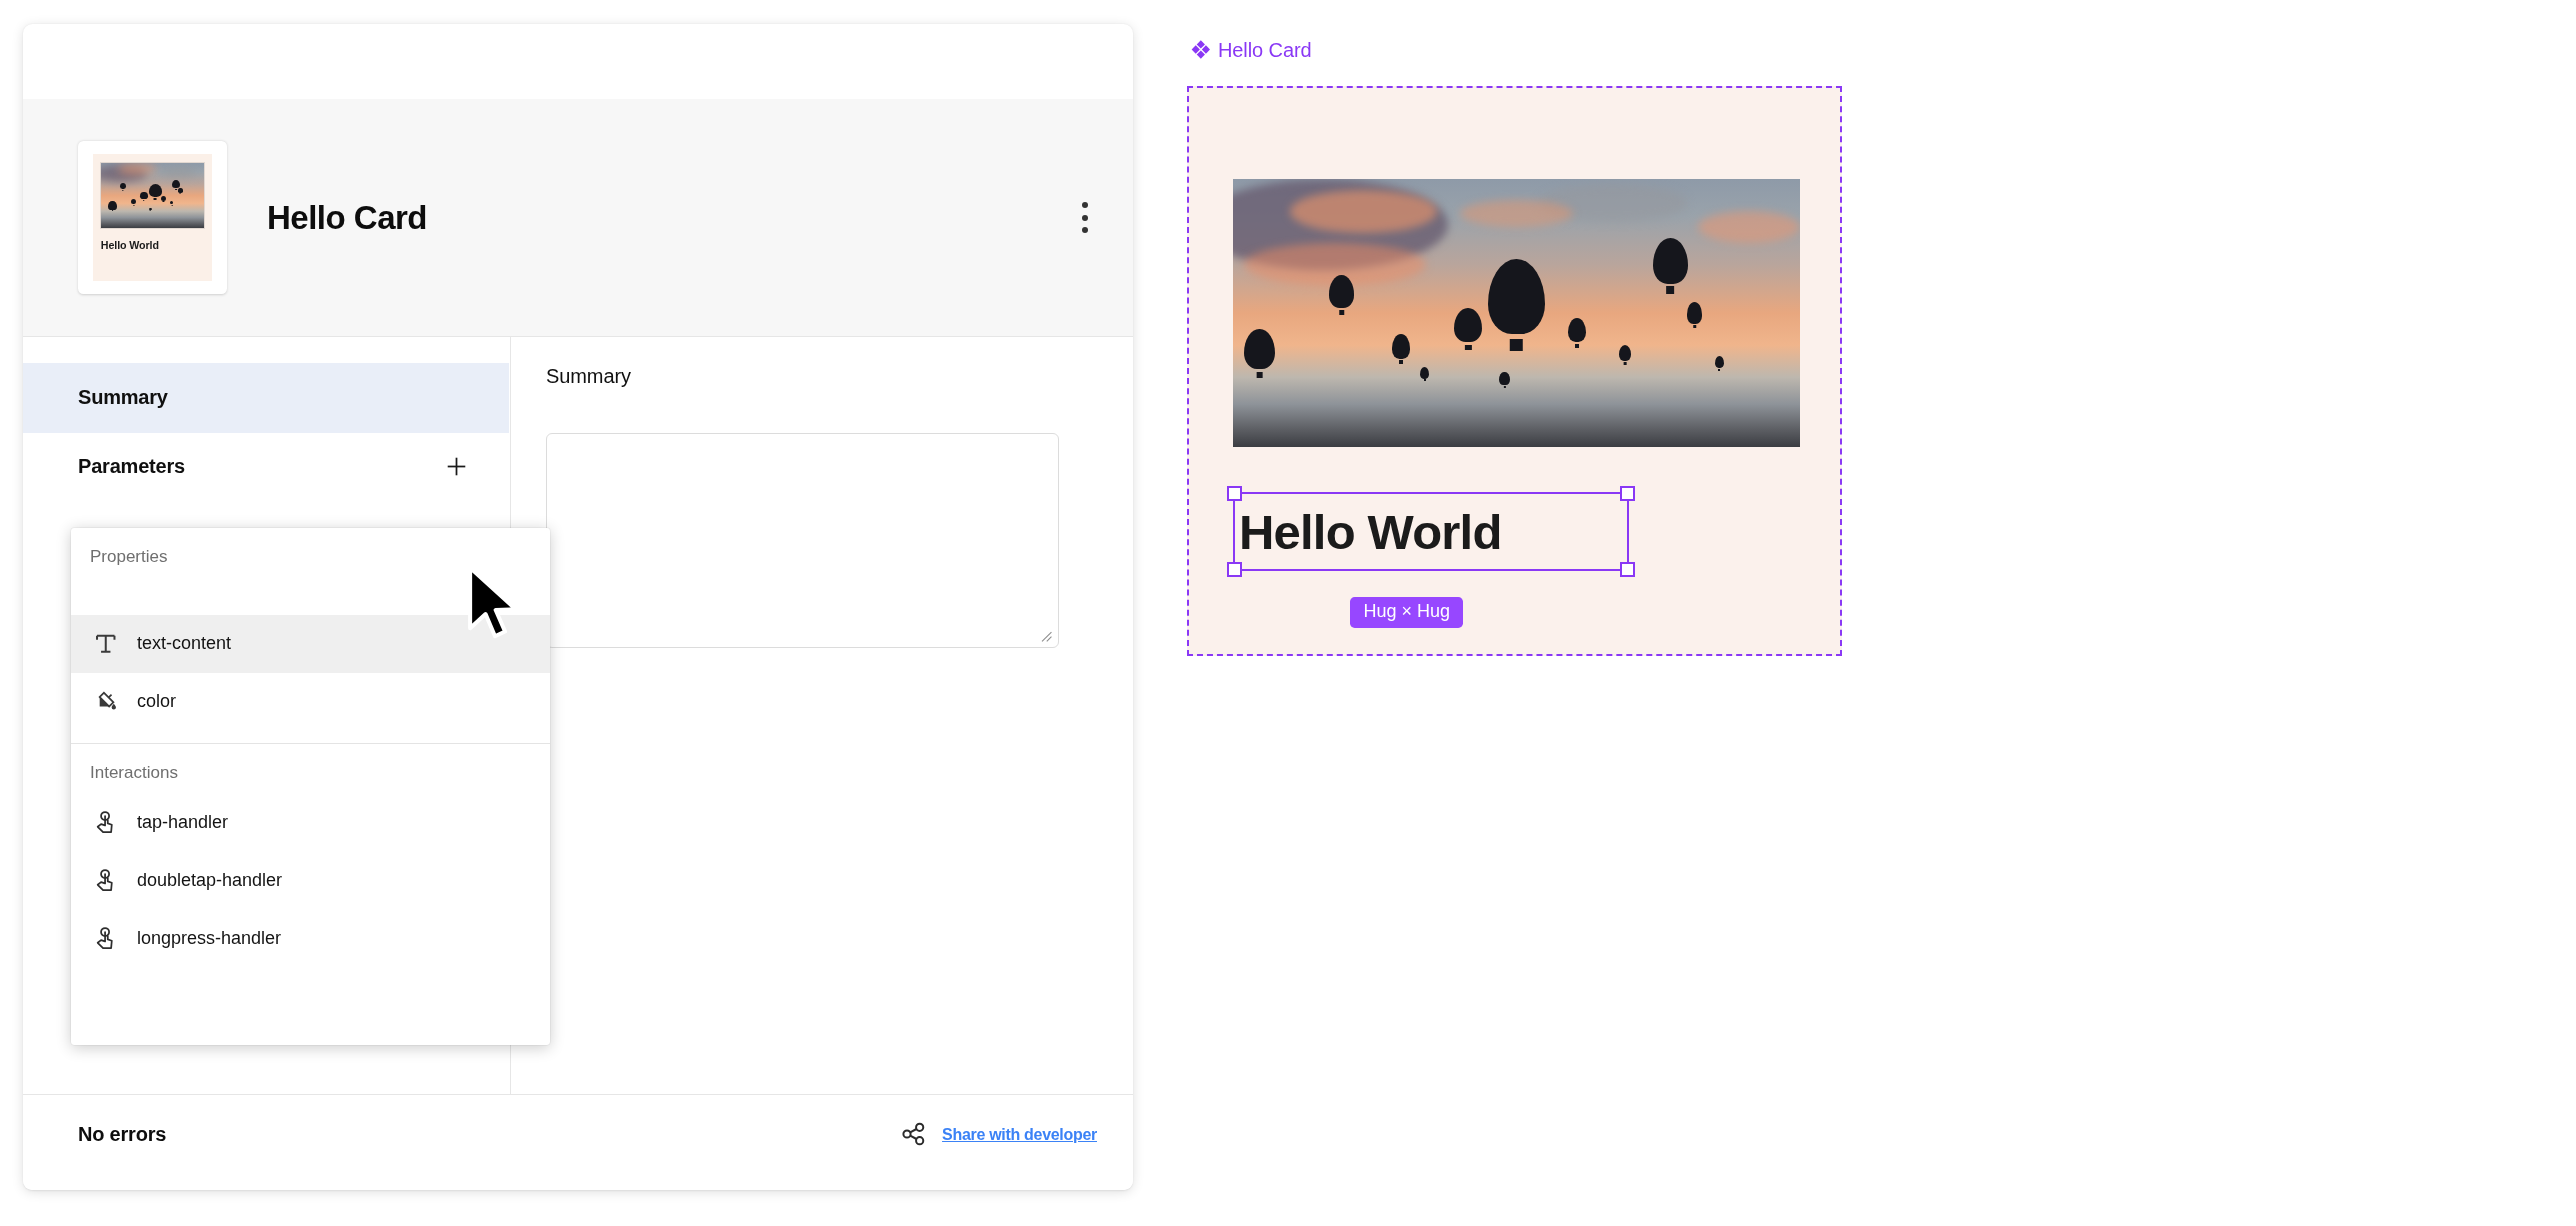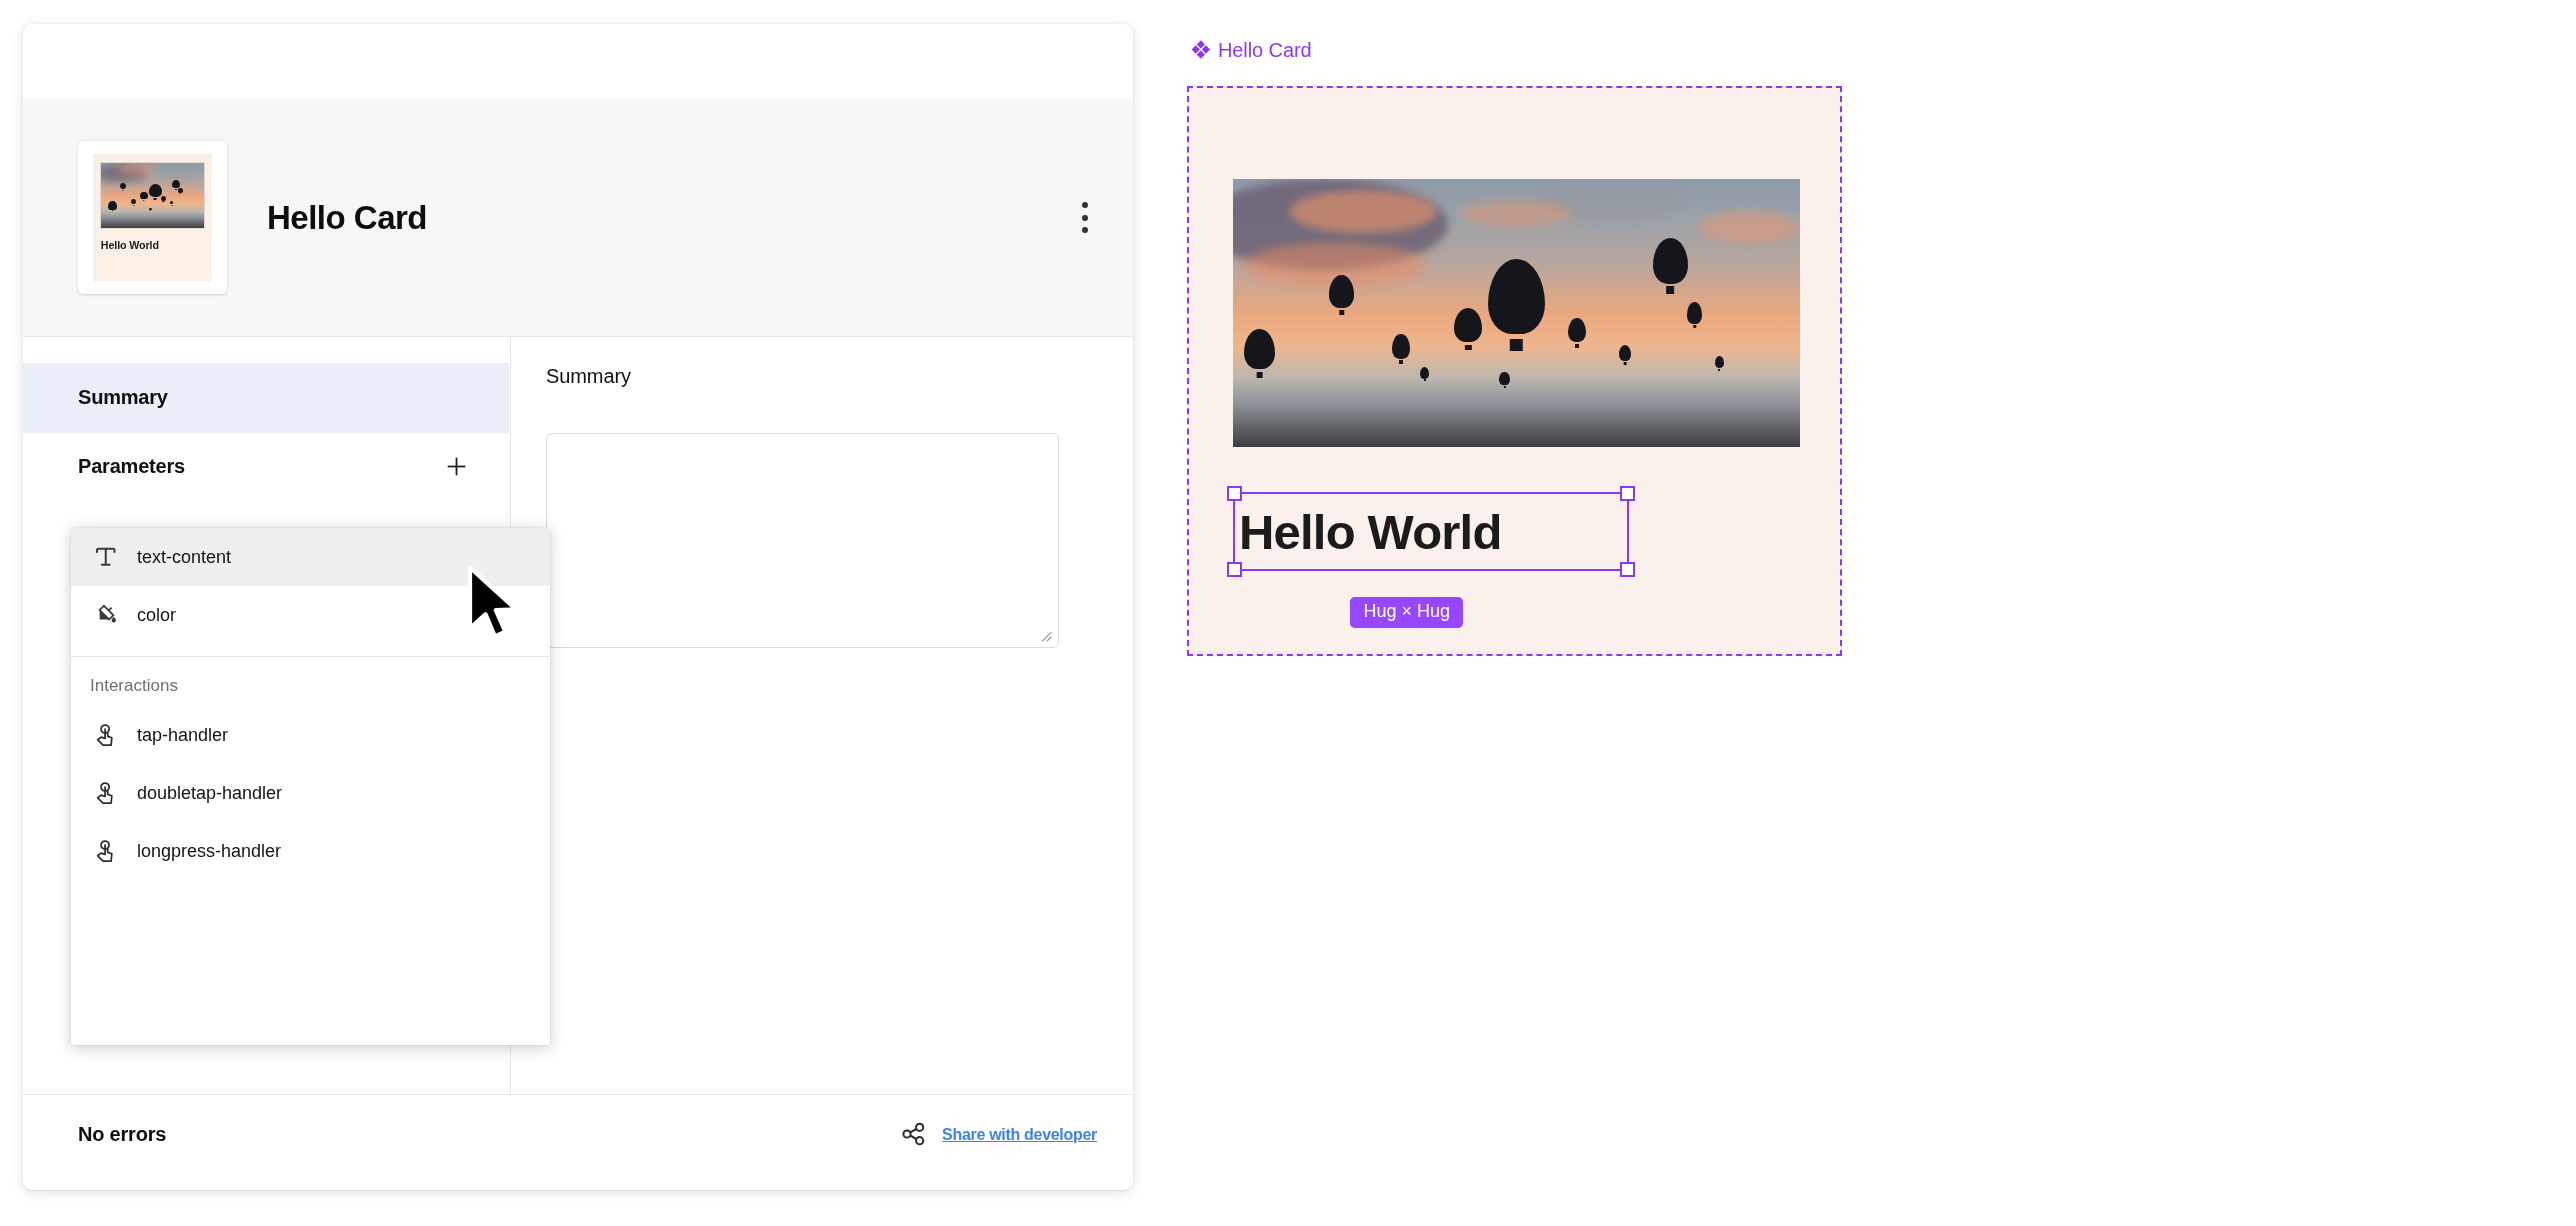--- a/index.html
+++ b/index.html
@@ -316,21 +316,21 @@
     height: 58px;
     display: flex;
     align-items: center;
     padding-left: 66px;
     box-sizing: border-box;
     cursor: pointer;
     position: relative;
     font-size: 18px;
     color: #141414;
   }
-  .dd-item.hl { background: #efefef; }
+  .dd-item.hl { background: #efefef; margin-top: 37px; }
   .dd-item .ic {
     position: absolute;
     left: 19px;
     top: 50%;
     transform: translateY(-50%);
     width: 32px; height: 32px;
     display: flex; align-items: center; justify-content: center;
   }
   .dd-divider {
     height: 1.3px;
@@ -558,20 +558,21 @@
             <line x1="16.8" y1="18.5" x2="26.2" y2="13.5" stroke="#2b2b2b" stroke-width="3"></line>
             <line x1="16.8" y1="23.5" x2="26.2" y2="28.5" stroke="#2b2b2b" stroke-width="3"></line>
           </svg>
         </span>
         <span class="share-label">Share with developer</span>
       </div>
     </div>
 
     <div class="dropdown">
 
+      <div class="dd-section-label">Properties</div>
 
       <div class="dd-item hl">
         <span class="ic">
           <svg width="25.5" height="25.5" viewBox="0 0 38 38" aria-hidden="true">
             <line x1="6" y1="7" x2="32" y2="7" stroke="#3a3a3a" stroke-width="3"></line>
             <line x1="6" y1="7" x2="6" y2="13" stroke="#3a3a3a" stroke-width="3"></line>
             <line x1="32" y1="7" x2="32" y2="13" stroke="#3a3a3a" stroke-width="3"></line>
             <line x1="19" y1="7" x2="19" y2="31" stroke="#3a3a3a" stroke-width="3"></line>
             <line x1="12" y1="31" x2="26" y2="31" stroke="#3a3a3a" stroke-width="3"></line>
           </svg>

